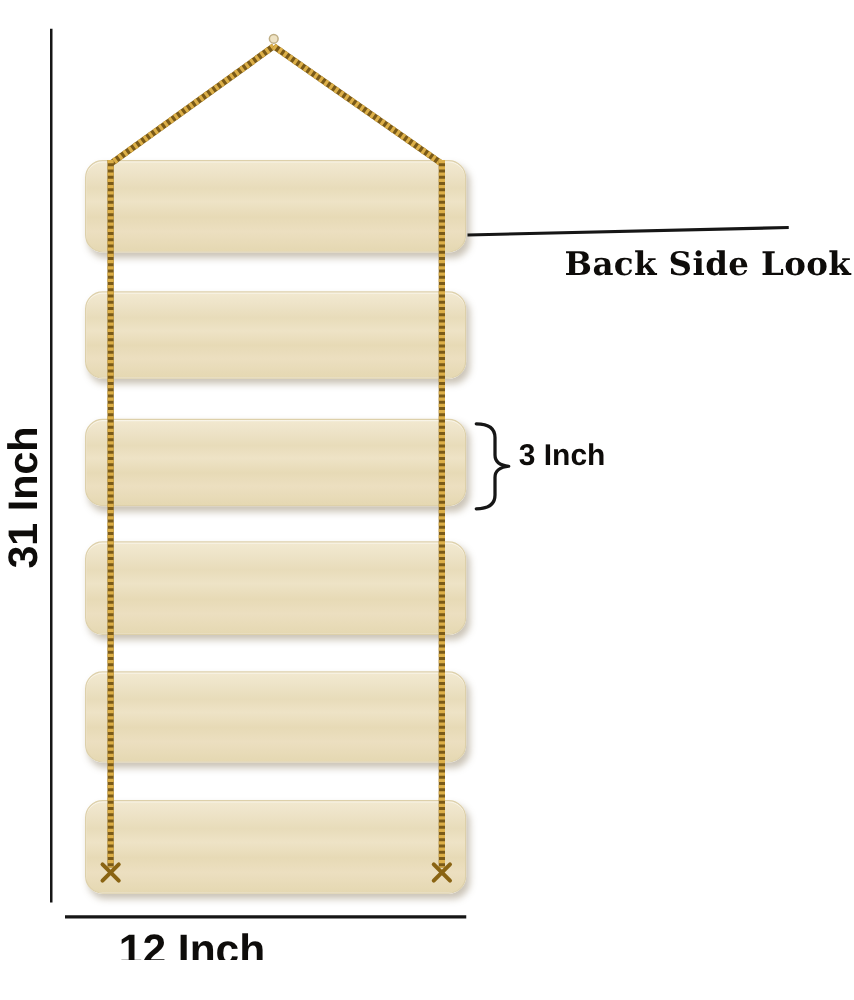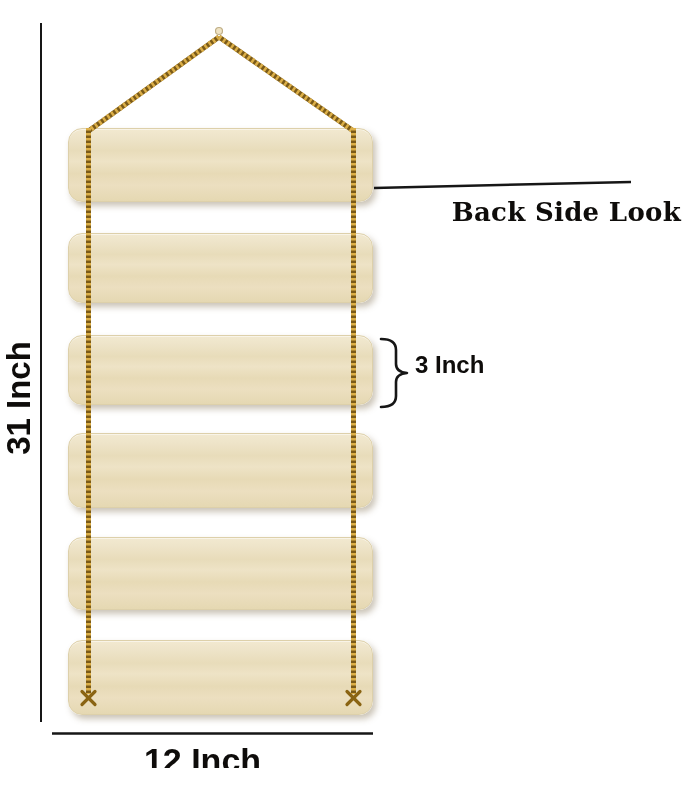--- a/index.html
+++ b/index.html
@@ -53,21 +53,21 @@
   #plank-height-label {
     left: 415px;
     top: 351px;
     font-size: 24px;
     line-height: 1.15;
   }
   #width-label {
     left: 95px;
     top: 742px;
     width: 215px;
-    text-align: center;
+    text-align: left;
     font-size: 34px;
     line-height: 1.1;
   }
   #height-label-wrap {
     position: absolute;
     left: 0px;
     top: 338px;
     width: 37px;
     height: 120px;
     display: flex;

